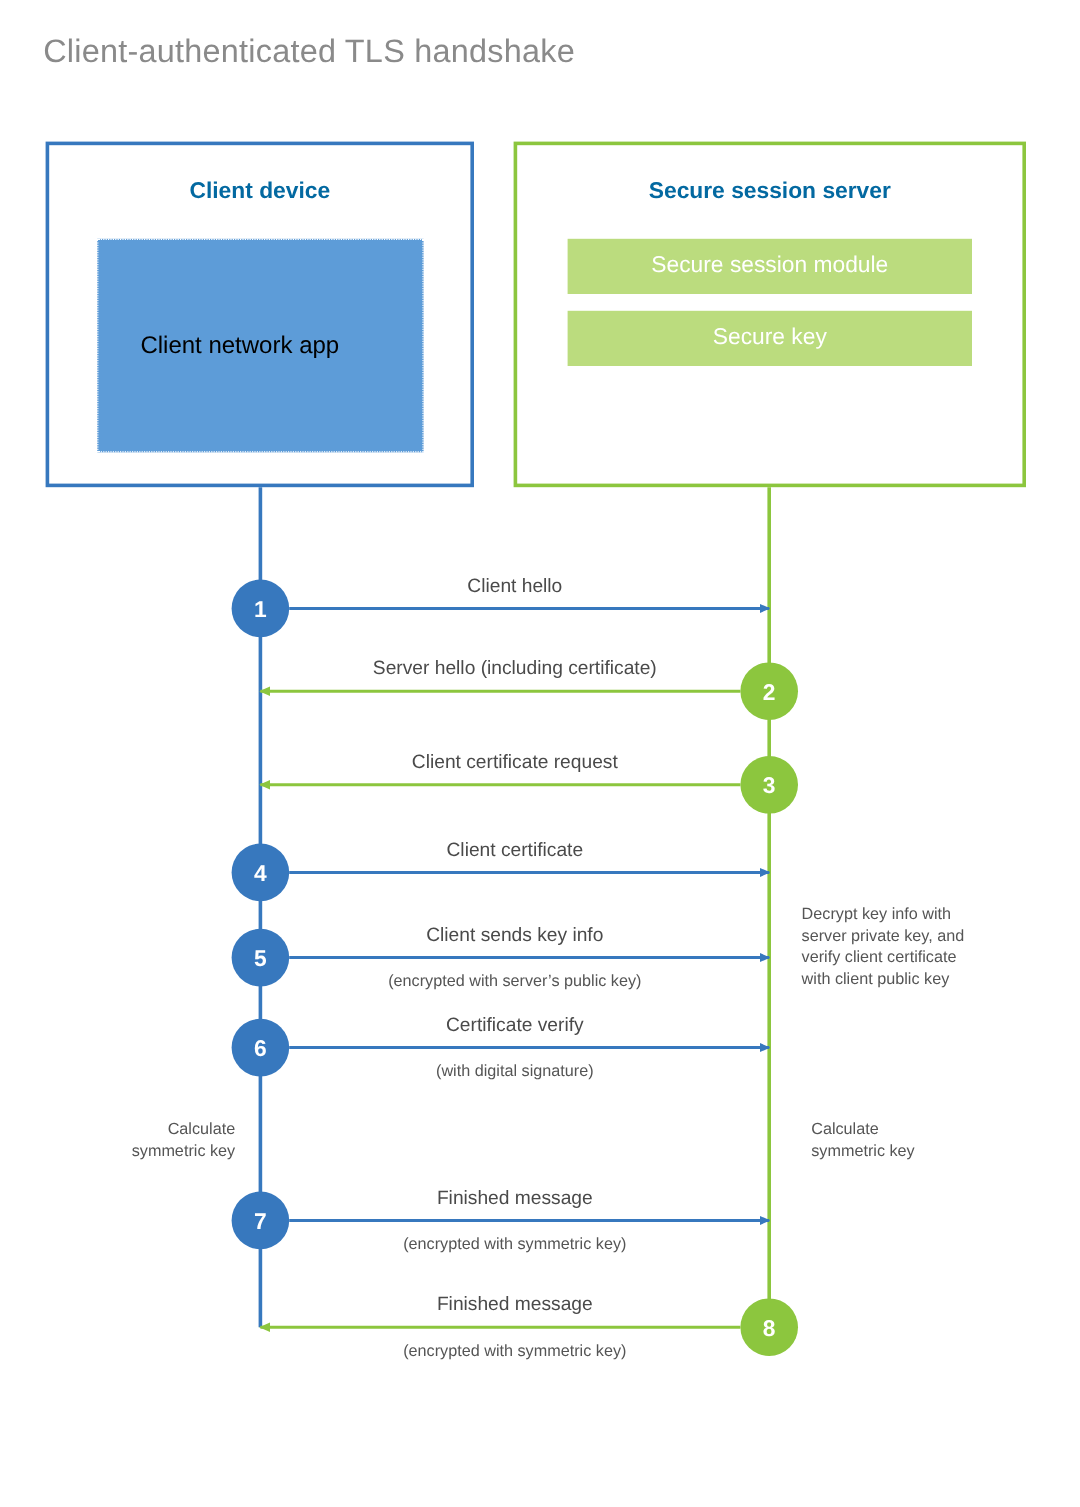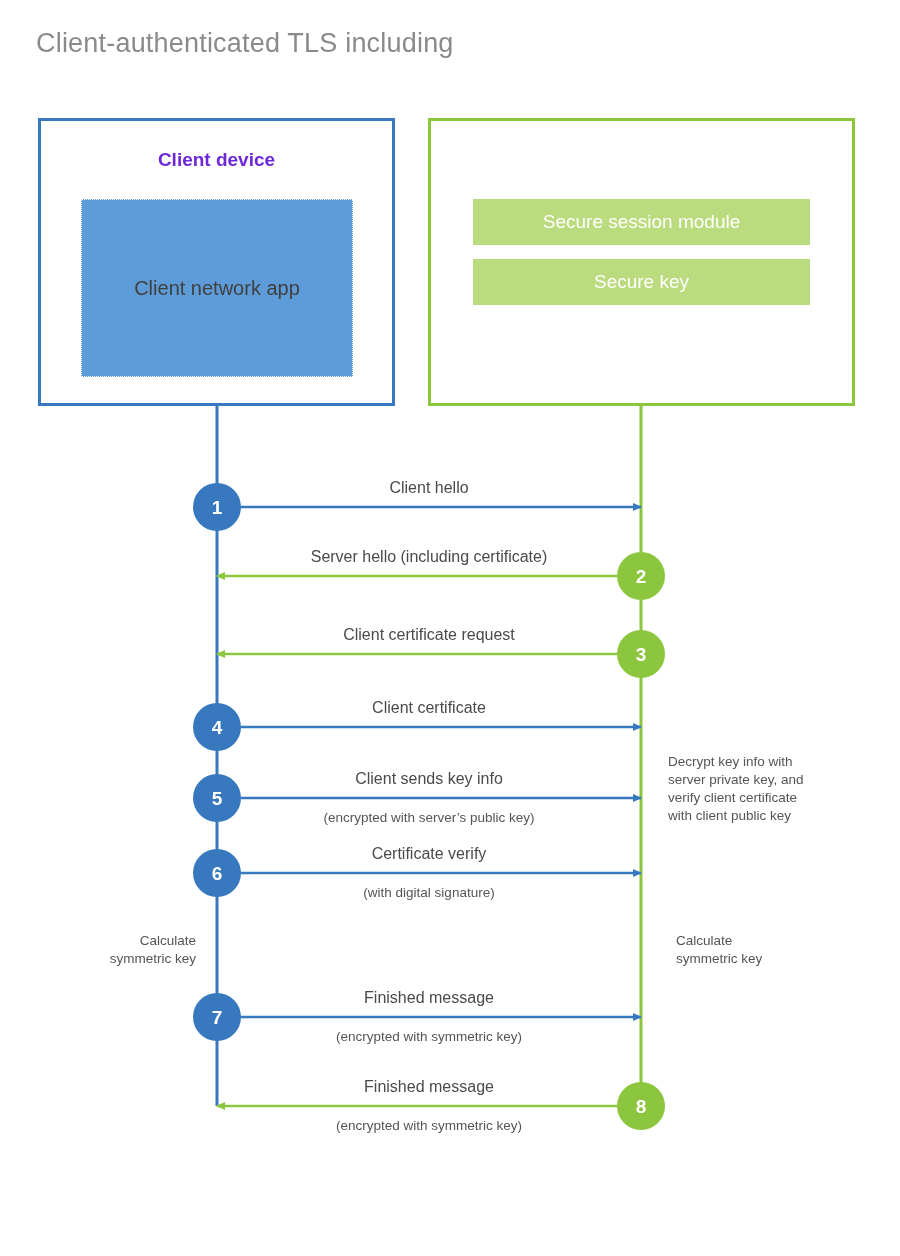--- a/index.html
+++ b/index.html
@@ -44,42 +44,42 @@
     left: 428px;
     top: 118px;
     width: 427px;
     height: 288px;
     border: 3px solid #8cc63e;
   }
   .actor-title {
     text-align: center;
     font-size: 19px;
     font-weight: bold;
-    color: #6d28d9;
+    color: #0369a1;
     margin-top: 28px;
   }
 
   #client-app-box {
     position: absolute;
     left: 40px;
     top: 78px;
     width: 272px;
     height: 178px;
     background: #5d9cd8;
     border: 1px dotted #ffffff;
     box-sizing: border-box;
     display: flex;
     align-items: center;
     justify-content: center;
   }
   #client-app-label {
-    color: #404040;
+    color: #000000;
     font-size: 20px;
     font-weight: 300;
-    text-align: center;
+    text-align: left;
     line-height: 1.35;
     width: 200px;
   }
 
   #server-modules {
     position: absolute;
     left: 42px;
     top: 78px;
     width: 337px;
   }
@@ -121,30 +121,31 @@
   }
   .note-text {
     font-family: "Liberation Sans", sans-serif;
     font-size: 13.5px;
     fill: #555555;
   }
 </style>
 </head>
 <body>
 
-<div id="page-title">Client-authenticated TLS including</div>
+<div id="page-title">Client-authenticated TLS handshake</div>
 
 <div class="actor-box" id="client-box">
   <div class="actor-title">Client device</div>
   <div id="client-app-box">
     <div id="client-app-label">Client network app</div>
   </div>
 </div>
 
 <div class="actor-box" id="server-box">
+  <div class="actor-title">Secure session server</div>
   <div id="server-modules">
       <div class="server-module">Secure session module</div>
       <div class="server-module">Secure key</div>
     </div>
 </div>
 
 <svg id="sequence-svg" viewBox="0 0 900 1256" xmlns="http://www.w3.org/2000/svg">
   <defs>
     <marker id="arrow-blue" markerWidth="9" markerHeight="9" refX="8" refY="4.5" orient="auto" markerUnits="userSpaceOnUse">
       <path d="M0,0.6 L9,4.5 L0,8.4 z" fill="#3778be"></path>

